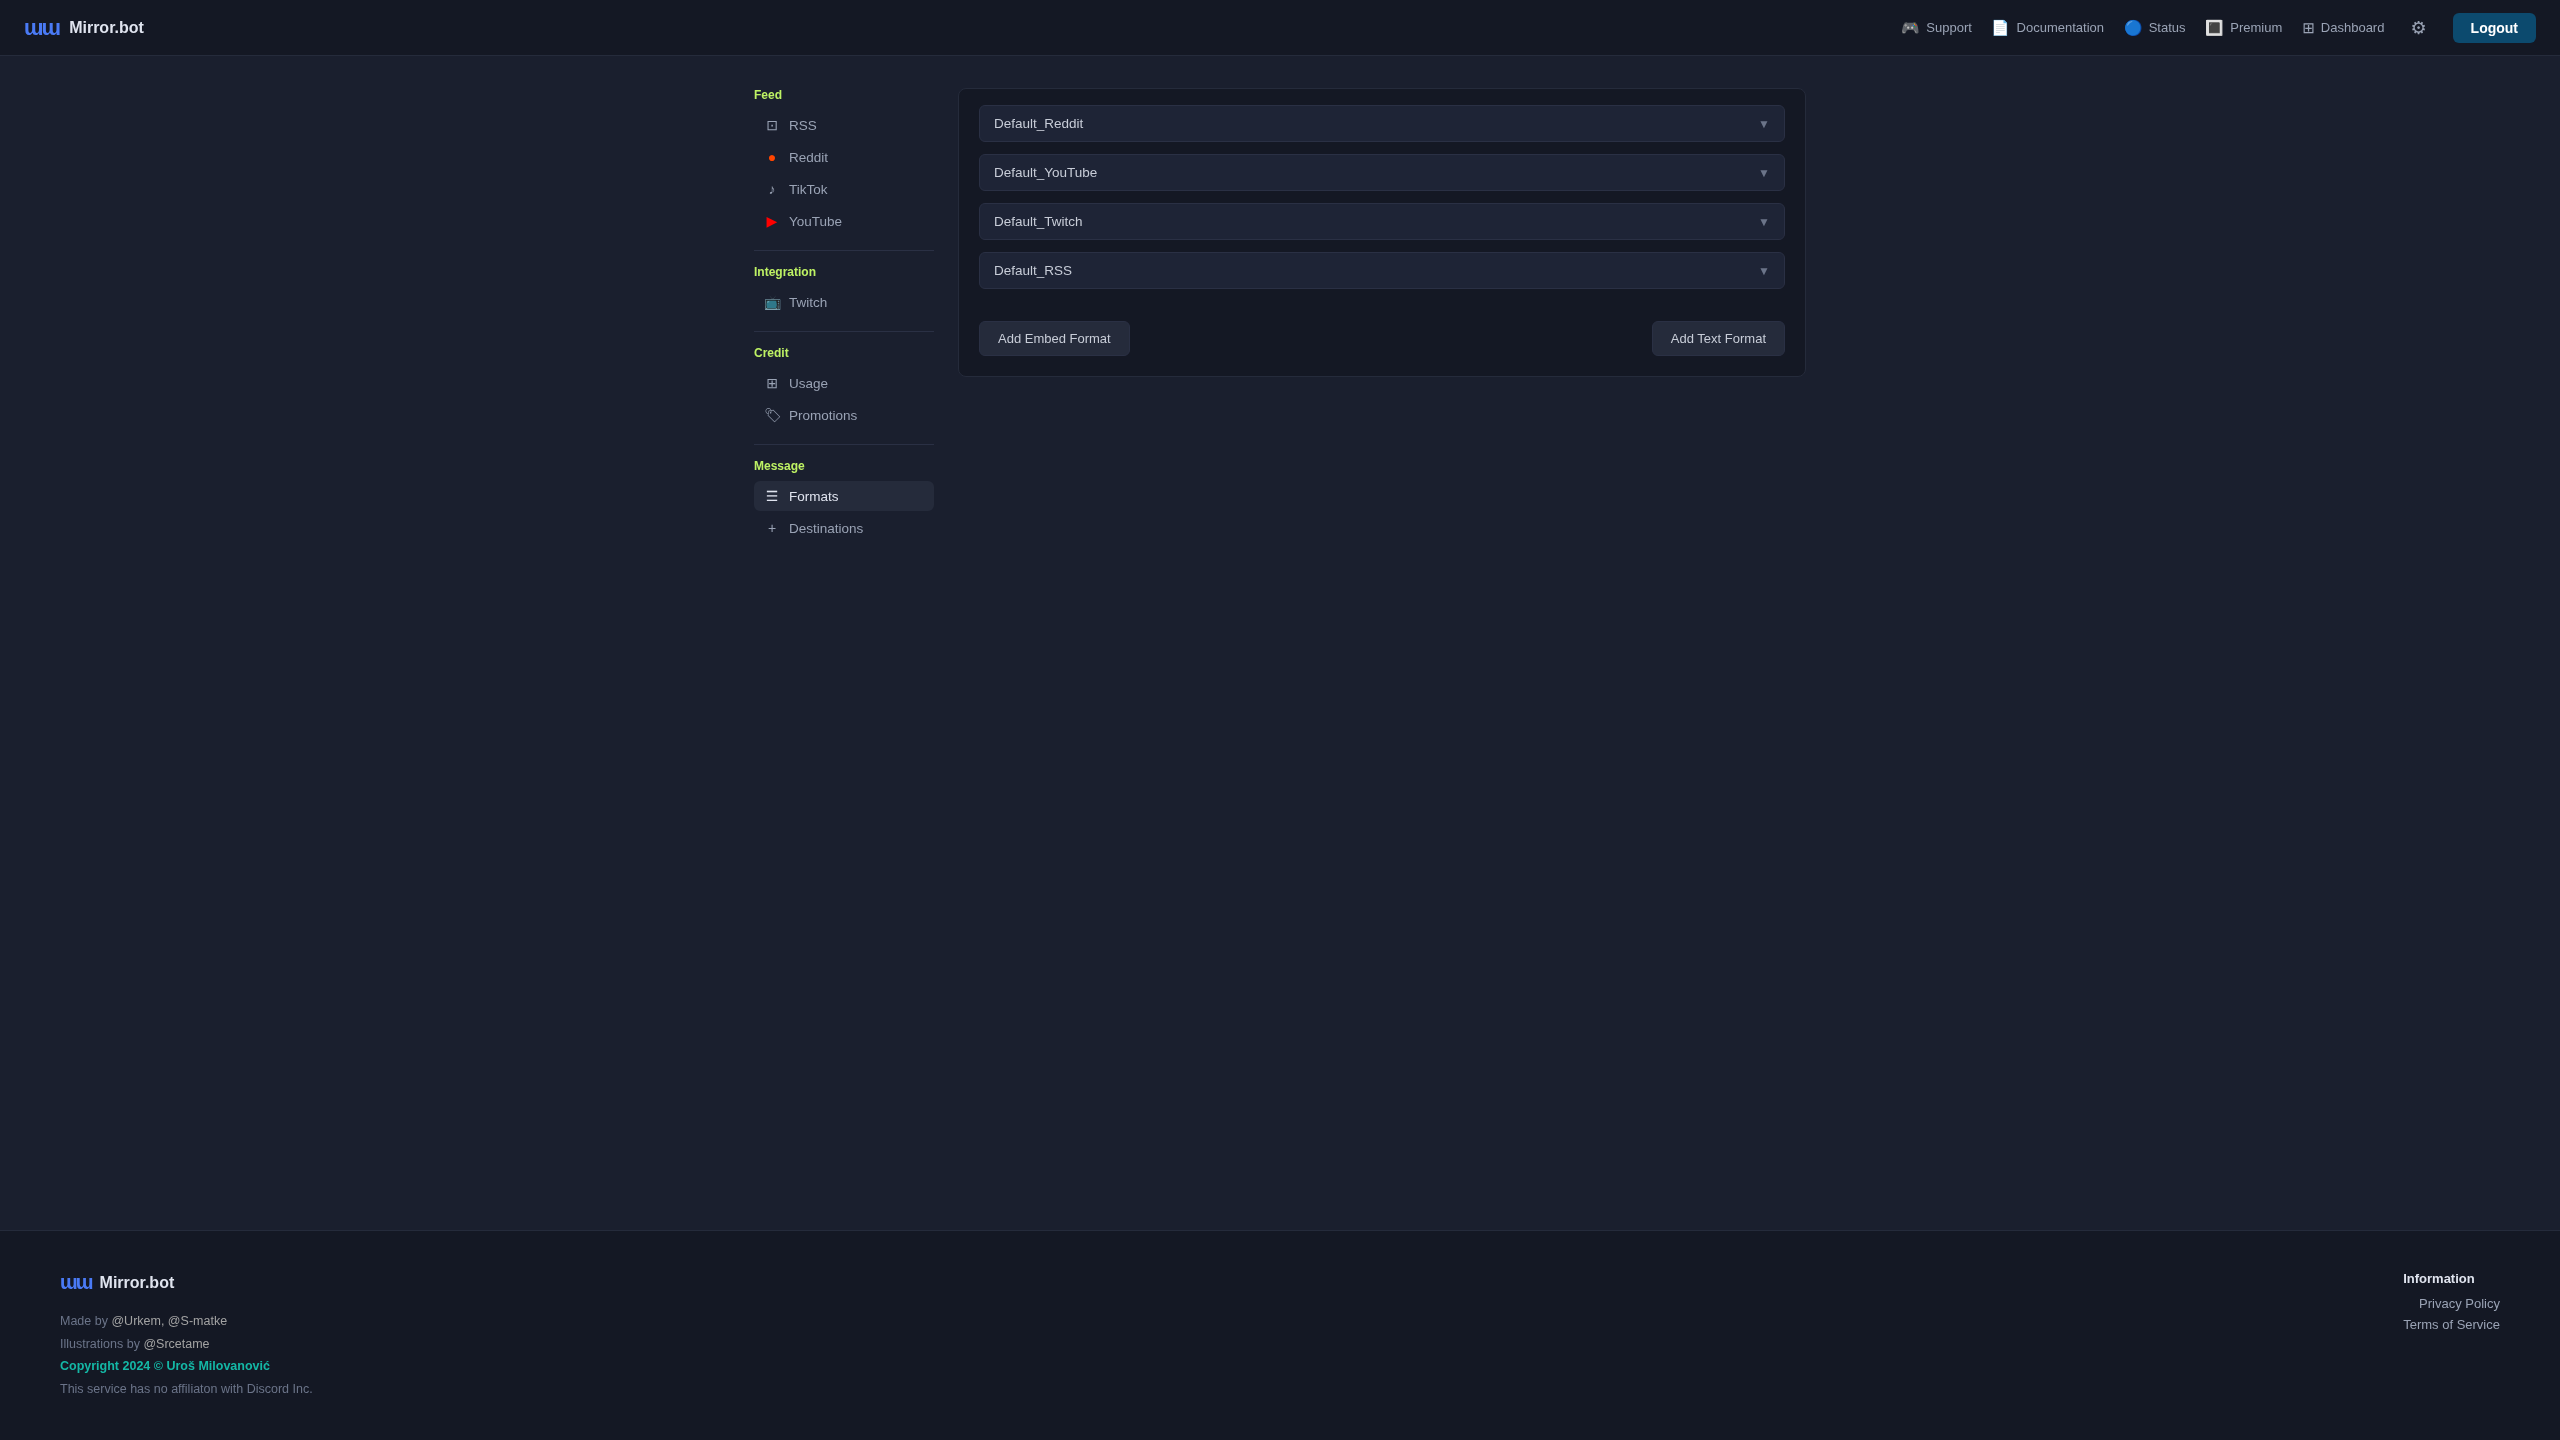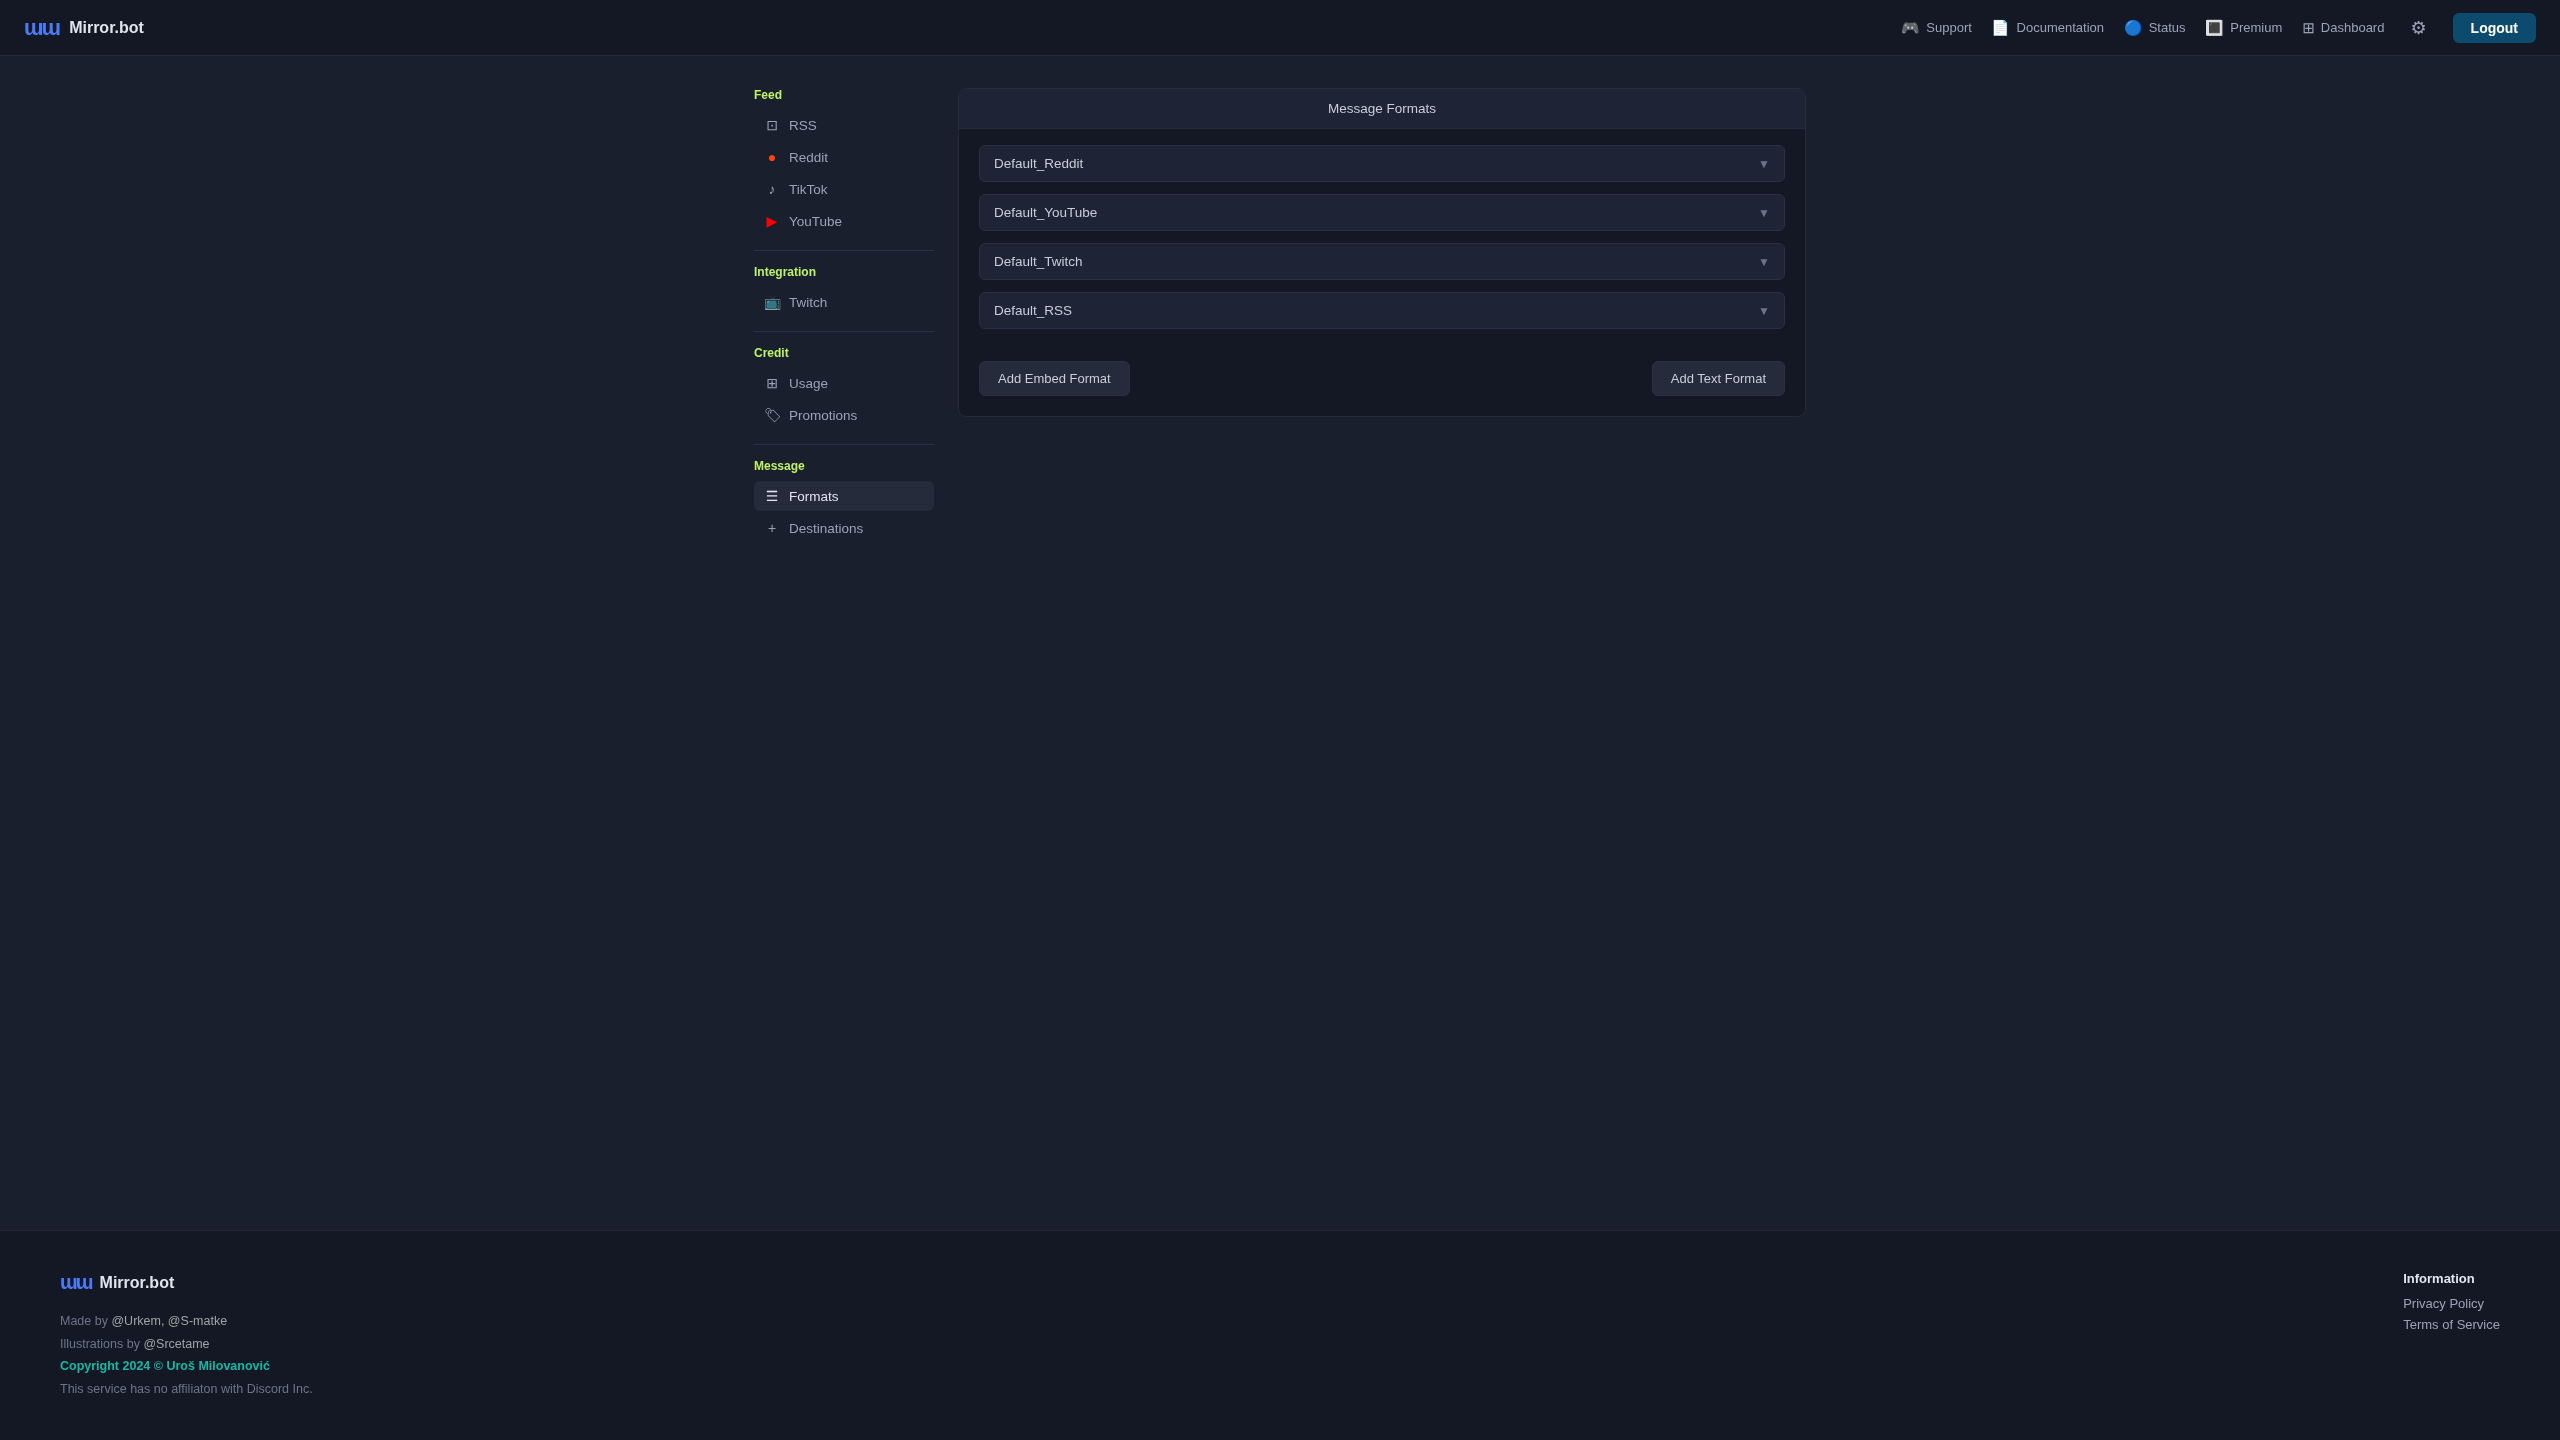--- a/index.html
+++ b/index.html
@@ -207,20 +207,21 @@
       font-weight: 600;
       color: #e0e4ef;
       margin-bottom: 10px;
     }
     .footer-link {
       display: block;
       font-size: 13px;
       color: #9aa3b5;
       text-decoration: none;
       margin-bottom: 6px;
+      text-align: right;
     }
   </style>
 </head>
 <body>
 
 <header class="header">
   <div class="header-logo">
     <span class="logo-icon">ɯɯ</span>
     <span class="logo-text">Mirror.bot</span>
   </div>
@@ -297,21 +298,20 @@
       <span>Formats</span>
     </div>
     <div class="sidebar-item">
       <span class="s-icon">+</span>
       <span>Destinations</span>
     </div>
   </aside>
 
   <div class="content-area">
     <div class="message-formats-box">
-      <div class="message-formats-title">Message Formats</div>
       <div class="formats-list">
         <div class="format-dropdown">
           <span>Default_Reddit</span>
           <span class="chevron">▼</span>
         </div>
         <div class="format-dropdown">
           <span>Default_YouTube</span>
           <span class="chevron">▼</span>
         </div>
         <div class="format-dropdown">

